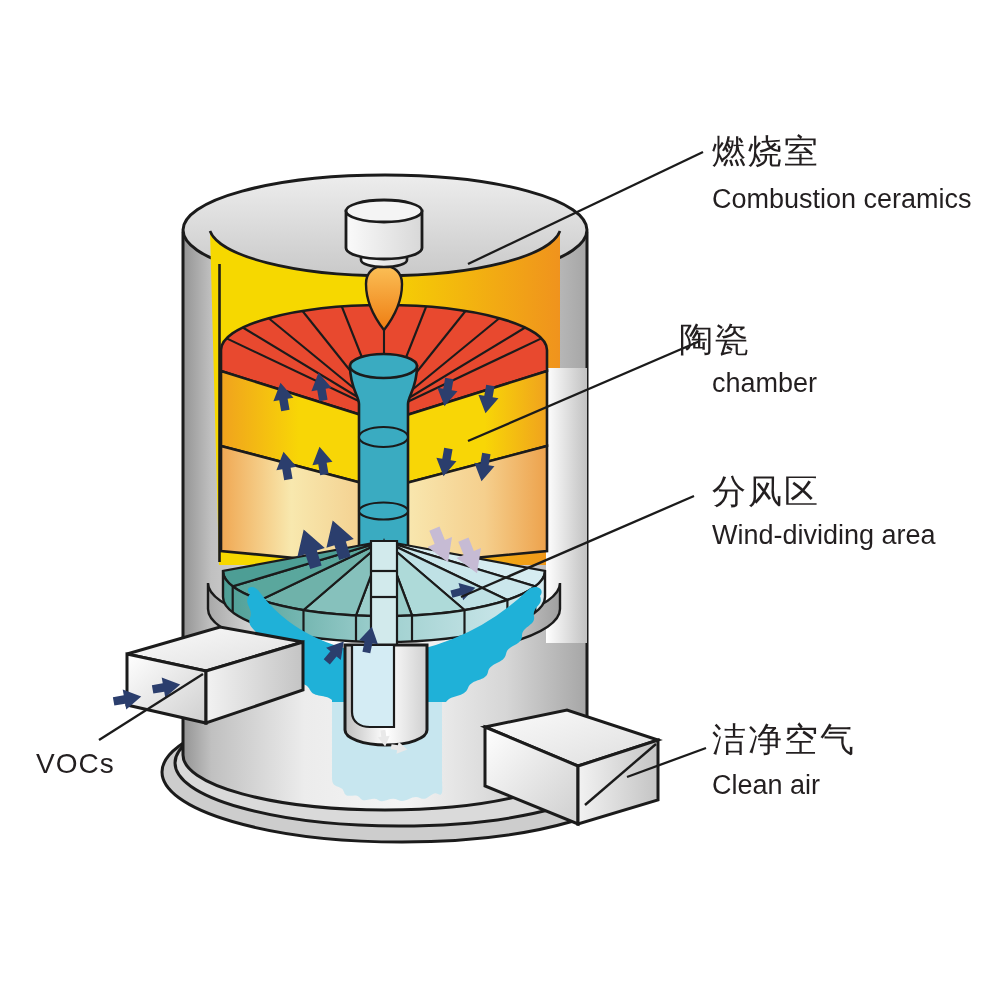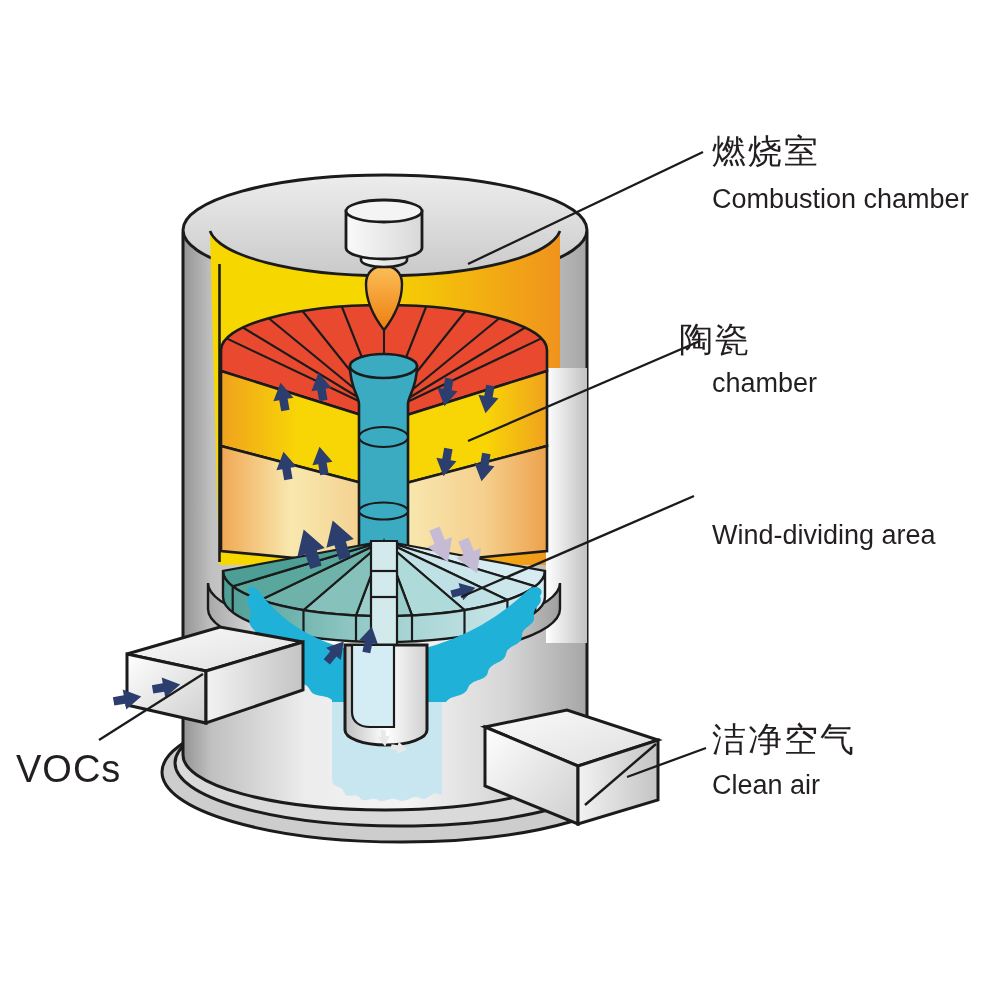--- a/index.html
+++ b/index.html
@@ -2,21 +2,21 @@
 <html><head>
 <meta charset="utf-8">
 <style>
   html,body{margin:0;padding:0;background:#ffffff;}
   #stage{position:relative;width:997px;height:996px;background:#ffffff;overflow:hidden;
          font-family:"Liberation Sans",sans-serif;}
   #diagram{position:absolute;left:0;top:0;}
   .lbl{position:absolute;color:#231f20;line-height:1.12;white-space:nowrap;text-align:center;}
   .zh{font-size:34px;letter-spacing:2px;}
   .en{font-size:27px;}
-  .vocs{font-size:38px;letter-spacing:1px;}
+  .vocs{font-size:28px;letter-spacing:1px;margin-left:20px;}
 </style>
 </head>
 <body>
 
 <div id="stage">
 
 <svg id="diagram" width="997" height="996" viewBox="0 0 997 996">
   <defs>
     <linearGradient id="gBody" x1="0" y1="0" x2="1" y2="0">
       <stop offset="0" stop-color="#949494"></stop>
@@ -242,25 +242,26 @@
   <g stroke="#1b1b1b" stroke-width="2.3">
     <line x1="703" y1="152" x2="468" y2="264"></line>
     <line x1="700" y1="341" x2="468" y2="441"></line>
     <line x1="694" y1="496" x2="461" y2="597"></line>
     <line x1="706" y1="748" x2="627" y2="777"></line>
     <line x1="99" y1="740" x2="203" y2="674"></line>
   </g>
 </svg>
 
 <div class="lbl zh" style="left:712px;top:132px">燃烧室</div>
-<div class="lbl en" style="left:712px;top:184px">Combustion chamber</div>
+<div class="lbl en" style="left:712px;top:184px">Combustion ceramics</div>
 
 <div class="lbl zh" style="left:679px;top:320px">陶瓷</div>
 <div class="lbl en" style="left:712px;top:368px">chamber</div>
 
+<div class="lbl zh" style="left:712px;top:472px">分风区</div>
 <div class="lbl zh" style="left:712px;top:720px">洁净空气</div>
 
 <div class="lbl en" style="left:712px;top:520px">Wind-dividing area</div>
 <div class="lbl en" style="left:712px;top:770px">Clean air</div>
 
 <div class="lbl vocs" style="left:16px;top:748px">VOCs</div>
 
 </div>
 
 </body></html>

